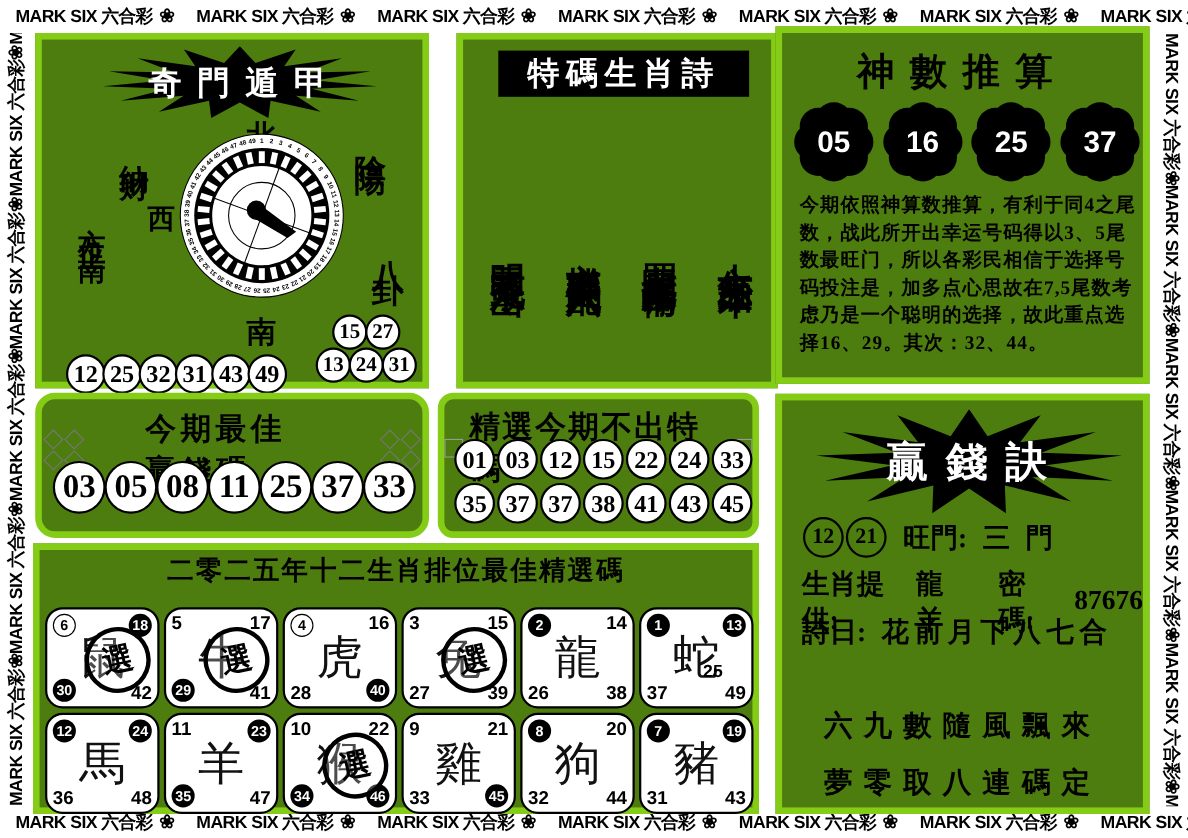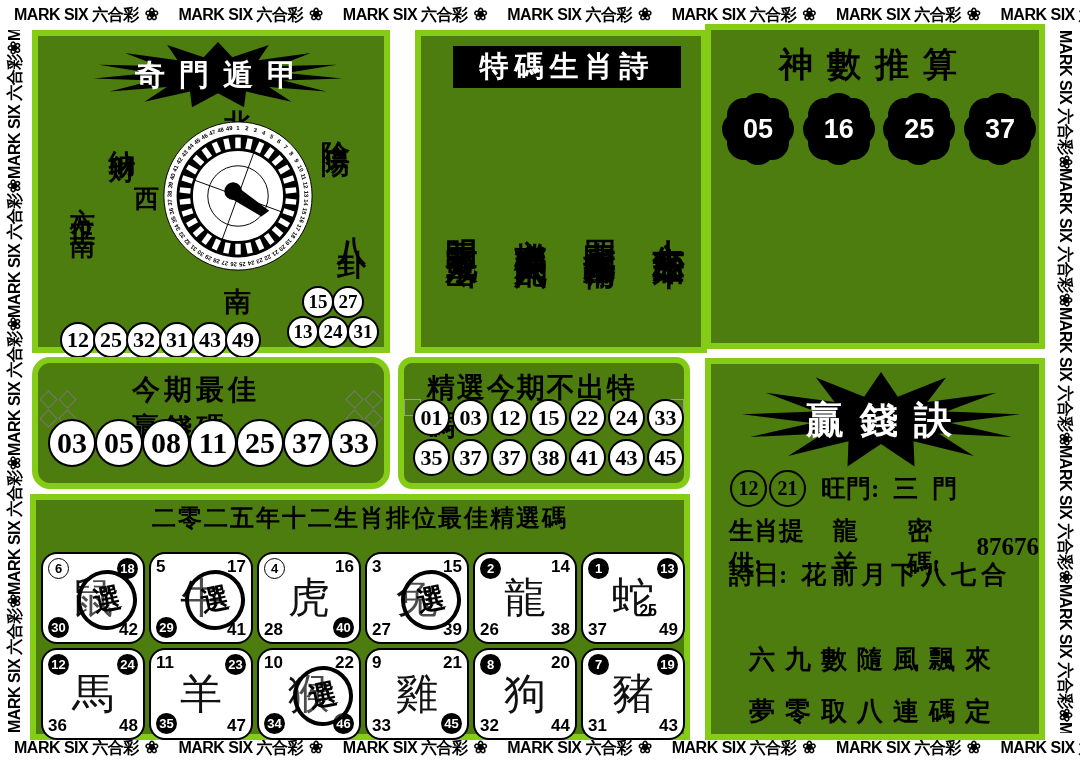--- a/index.html
+++ b/index.html
@@ -271,20 +271,21 @@
         <span class="flower">
           <span class="fnum">16</span>
         </span>
         <span class="flower">
           <span class="fnum">25</span>
         </span>
         <span class="flower">
           <span class="fnum">37</span>
         </span>
       </div>
+    <div id="ss-body">今期依照神算数推算，有利于同4之尾数，战此所开出幸运号码得以3、5尾数最旺门，所以各彩民相信于选择号码投注是，加多点心思故在7,5尾数考虑乃是一个聪明的选择，故此重点选择16、29。其次：32、44。</div>
   </div>
 
   <div class="panel rounded" style="left:32px;top:357px;width:358px;height:132px;">
     <div id="bw-head">
       <span class="diamonds">
           <span></span>
           <span></span>
           <span></span>
           <span></span>
         </span>

